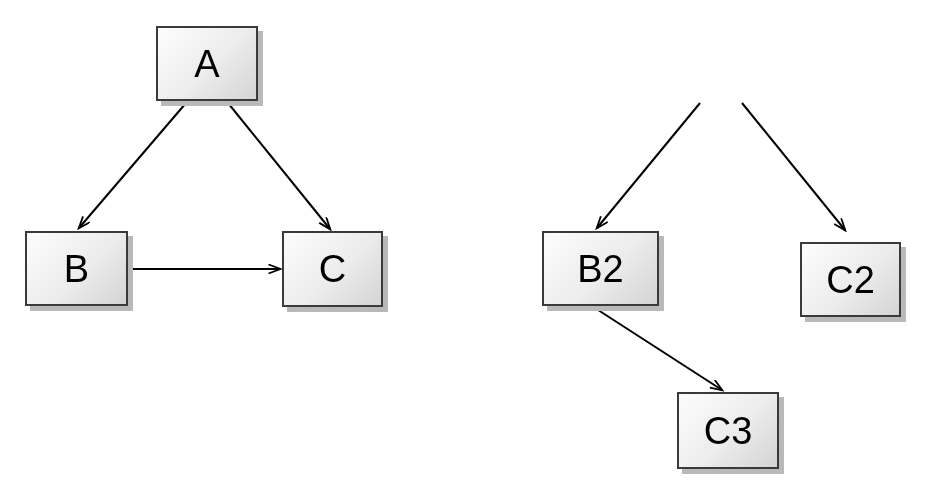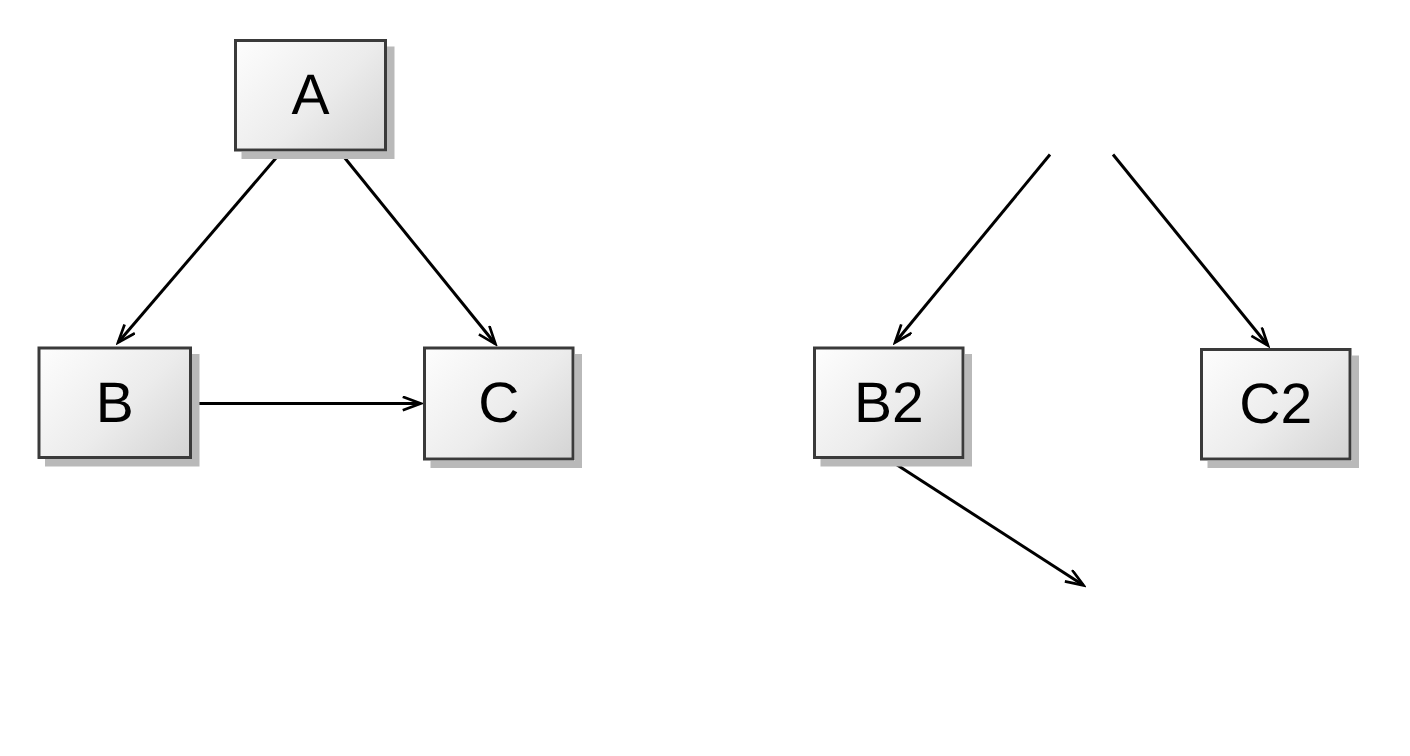--- a/index.html
+++ b/index.html
@@ -76,20 +76,23 @@
   <div id="node-layer">
       <div class="node" style="left: 156px; top: 26px; width: 102px; height: 75px;">
         <span class="node-label">A</span>
       </div>
       <div class="node" style="left: 25px; top: 231px; width: 103px; height: 75px;">
         <span class="node-label">B</span>
       </div>
       <div class="node" style="left: 282px; top: 231px; width: 101px; height: 76px;">
         <span class="node-label">C</span>
       </div>
-      <div class="node" style="left: 542px; top: 231px; width: 101px; height: 75px;">
+      <div class="node" style="left: 542px; top: 231px; width: 117px; height: 75px;">
         <span class="node-label">B2</span>
       </div>
-      <div class="node" style="left: 800px; top: 232px; width: 101px; height: 75px;">
+      <div class="node" style="left: 800px; top: 242px; width: 101px; height: 75px;">
         <span class="node-label">C2</span>
+      </div>
+      <div class="node" style="left: 677px; top: 392px; width: 102px; height: 77px;">
+        <span class="node-label">C3</span>
       </div>
     </div>
 </div>
 
 </body></html>

